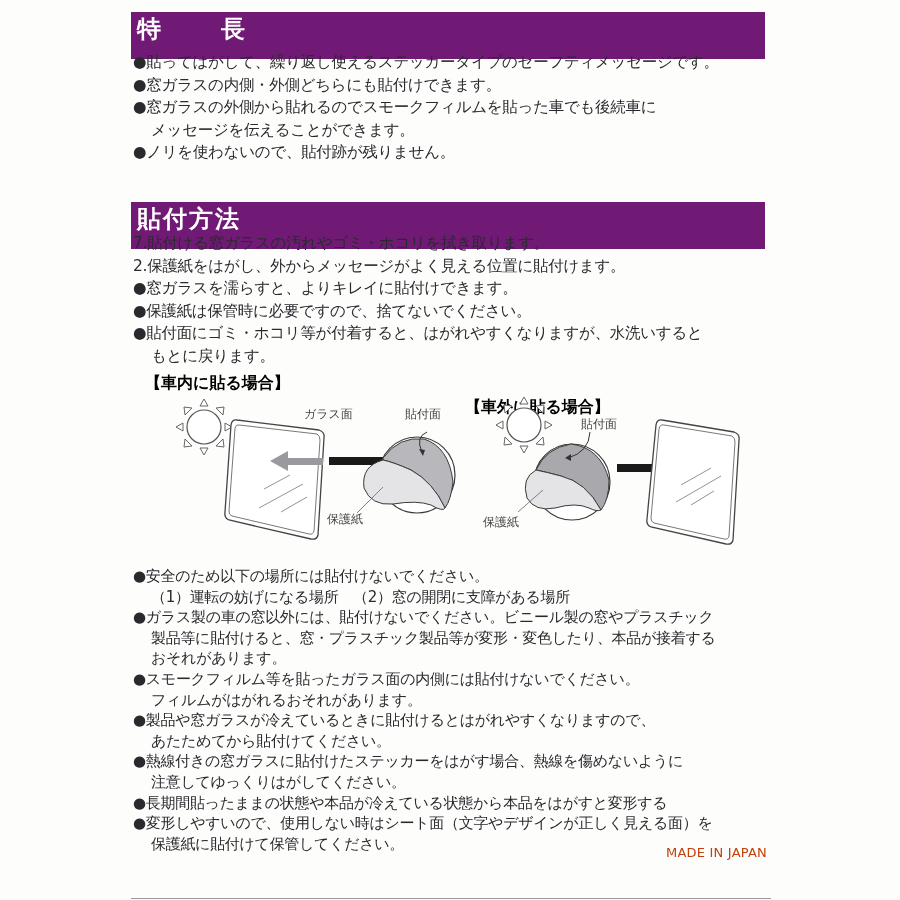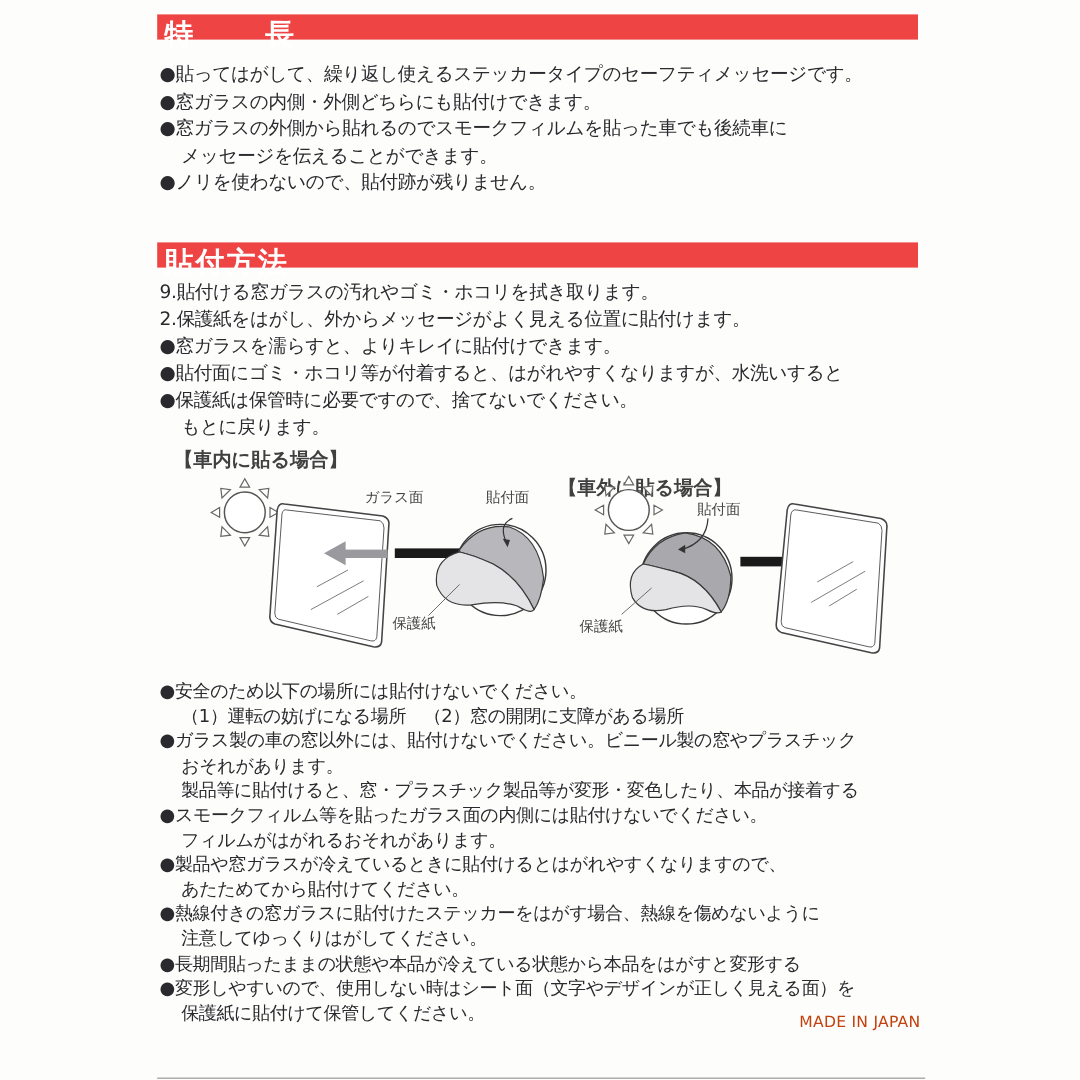--- a/index.html
+++ b/index.html
@@ -2,29 +2,29 @@
 <html><head>
 <meta charset="utf-8">
 <style>
   html, body { margin: 0; padding: 0; }
   body {
     width: 900px; height: 900px; background: #fdfdfc; position: relative; overflow: hidden;
     font-family: "DejaVu Sans", "Liberation Sans", sans-serif; color: #2a2a2e;
   }
   .sheet { position: absolute; left: 131px; top: 0; width: 640px; height: 900px; }
   .band {
-    position: absolute; left: 0; width: 634px; height: 21px; background: #ef4444;
+    position: absolute; left: 0; width: 634px; height: 47px; background: #701a75;
     color: #fff; font-weight: bold; font-size: 24px; line-height: 34px; padding-left: 6px;
     box-sizing: border-box; letter-spacing: 2px;
   }
   .band .gap { display: inline-block; width: 58px; }
   .lines { position: absolute; left: 2px; font-size: 15.5px; line-height: 22.6px; white-space: nowrap; letter-spacing: -0.3px; }
   .lines .l { height: 22.6px; }
   .ind { padding-left: 18px; }
-  .sub-title { position: absolute; font-size: 16px; font-weight: bold; color: #404040; }
+  .sub-title { position: absolute; font-size: 16px; font-weight: bold; color: #000000; }
   .label { position: absolute; font-size: 12px; color: #444; }
   .made { position: absolute; right: 4px; top: 845px; font-size: 13px; color: #c2410c; letter-spacing: 0.2px; }
   .rule { position: absolute; left: 0; top: 898px; width: 640px; height: 1px; background: #999; }
   svg { position: absolute; overflow: visible; }
 </style>
 </head>
 <body>
 
 <div class="sheet">
 
@@ -38,25 +38,25 @@
     <div class="l"><span>●</span><span>窓ガラスの外側から貼れるのでスモークフィルムを貼った車でも後続車に</span></div>
     <div class="l ind">メッセージを伝えることができます。</div>
     <div class="l"><span>●</span><span>ノリを使わないので、貼付跡が残りません。</span></div>
   </div>
 
   <div class="band" style="top:186px;margin-top:16px;">
     <span>貼付方法</span>
   </div>
 
   <div class="lines" style="top:232px;">
-    <div class="l">9.貼付ける窓ガラスの汚れやゴミ・ホコリを拭き取ります。</div>
+    <div class="l">7.貼付ける窓ガラスの汚れやゴミ・ホコリを拭き取ります。</div>
     <div class="l">2.保護紙をはがし、外からメッセージがよく見える位置に貼付けます。</div>
     <div class="l"><span>●</span><span>窓ガラスを濡らすと、よりキレイに貼付けできます。</span></div>
+    <div class="l"><span>●</span><span>保護紙は保管時に必要ですので、捨てないでください。</span></div>
     <div class="l"><span>●</span><span>貼付面にゴミ・ホコリ等が付着すると、はがれやすくなりますが、水洗いすると</span></div>
-    <div class="l"><span>●</span><span>保護紙は保管時に必要ですので、捨てないでください。</span></div>
     <div class="l ind">もとに戻ります。</div>
   </div>
 
   <div class="sub-title" style="left:14px; top:373px;">【車内に貼る場合】</div>
   <div class="label" style="left:173px; top:406px;">ガラス面</div>
   <div class="label" style="left:274px; top:406px;">貼付面</div>
   <div class="label" style="left:196px; top:511px;">保護紙</div>
 
   <svg style="left:0; top:0;" width="640" height="900">
 
@@ -135,22 +135,22 @@
       <line x1="550" y1="485" x2="580" y2="468" stroke="#777" stroke-width="0.8"></line>
       <line x1="545" y1="502" x2="590" y2="476" stroke="#777" stroke-width="0.8"></line>
       <line x1="560" y1="505" x2="583" y2="491" stroke="#777" stroke-width="0.8"></line>
     </g>
   </svg>
 
   <div class="lines" style="top:566px; font-size:15px; line-height:20.6px;">
     <div class="l" style="height:20.6px"><span>●</span><span>安全のため以下の場所には貼付けないでください。</span></div>
     <div class="l ind" style="height:20.6px">（1）運転の妨げになる場所　（2）窓の開閉に支障がある場所</div>
     <div class="l" style="height:20.6px"><span>●</span><span>ガラス製の車の窓以外には、貼付けないでください。ビニール製の窓やプラスチック</span></div>
+    <div class="l ind" style="height:20.6px">製品等に貼付けると、窓・プラスチック製品等が変形・変色したり、本品が接着する</div>
     <div class="l ind" style="height:20.6px">おそれがあります。</div>
-    <div class="l ind" style="height:20.6px">製品等に貼付けると、窓・プラスチック製品等が変形・変色したり、本品が接着する</div>
     <div class="l" style="height:20.6px"><span>●</span><span>スモークフィルム等を貼ったガラス面の内側には貼付けないでください。</span></div>
     <div class="l ind" style="height:20.6px">フィルムがはがれるおそれがあります。</div>
     <div class="l" style="height:20.6px"><span>●</span><span>製品や窓ガラスが冷えているときに貼付けるとはがれやすくなりますので、</span></div>
     <div class="l ind" style="height:20.6px">あたためてから貼付けてください。</div>
     <div class="l" style="height:20.6px"><span>●</span><span>熱線付きの窓ガラスに貼付けたステッカーをはがす場合、熱線を傷めないように</span></div>
     <div class="l ind" style="height:20.6px">注意してゆっくりはがしてください。</div>
     <div class="l" style="height:20.6px"><span>●</span><span>長期間貼ったままの状態や本品が冷えている状態から本品をはがすと変形する</span></div>
     <div class="l" style="height:20.6px"><span>●</span><span>変形しやすいので、使用しない時はシート面（文字やデザインが正しく見える面）を</span></div>
     <div class="l ind" style="height:20.6px">保護紙に貼付けて保管してください。</div>
   </div>

